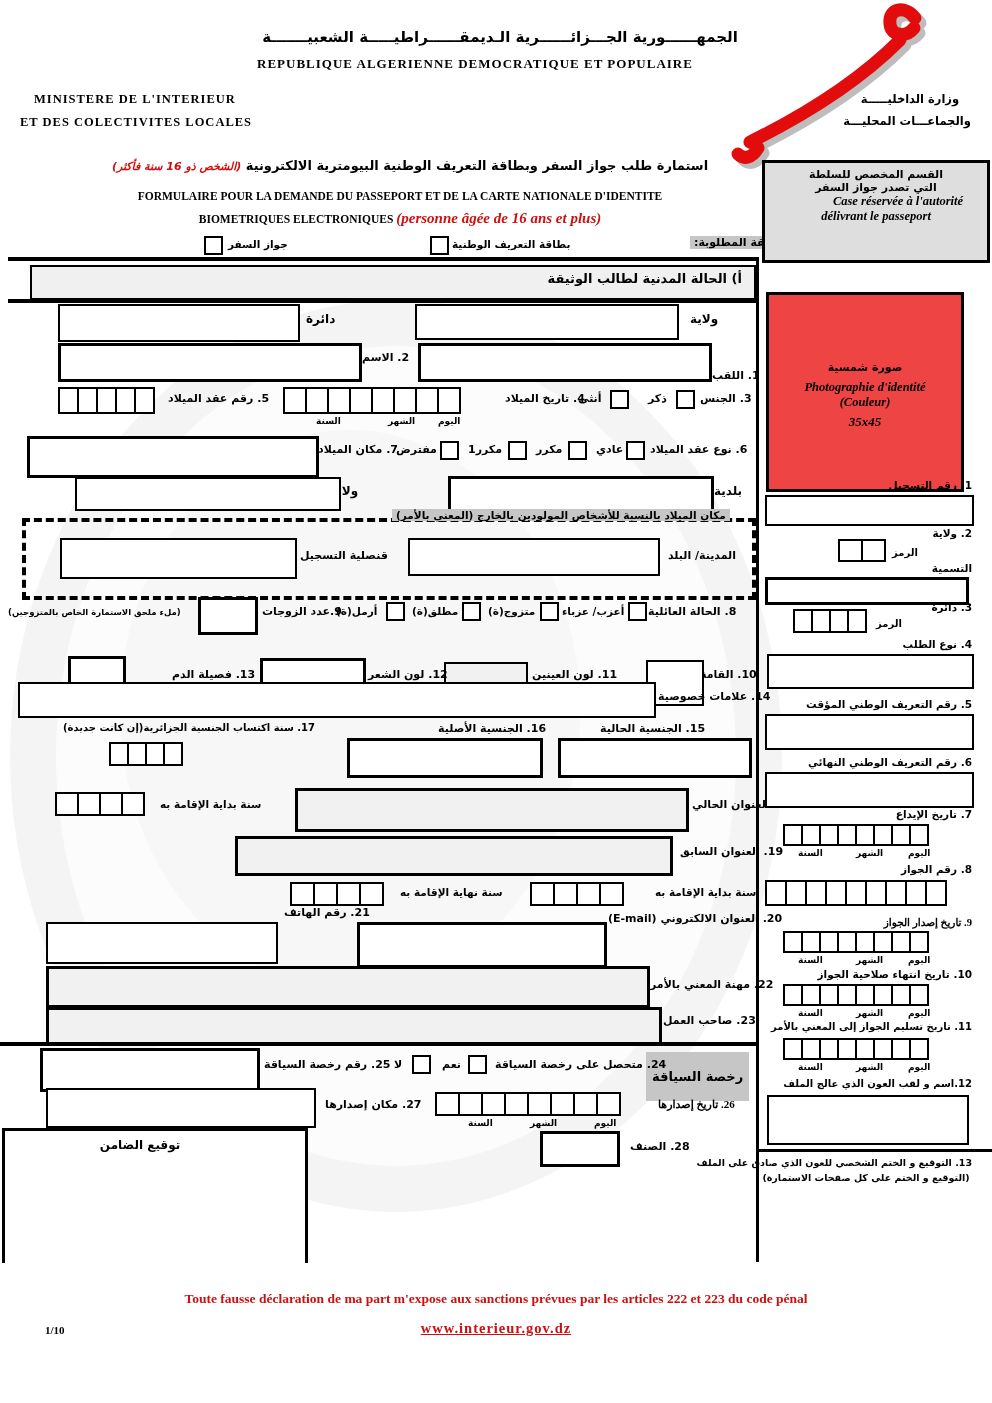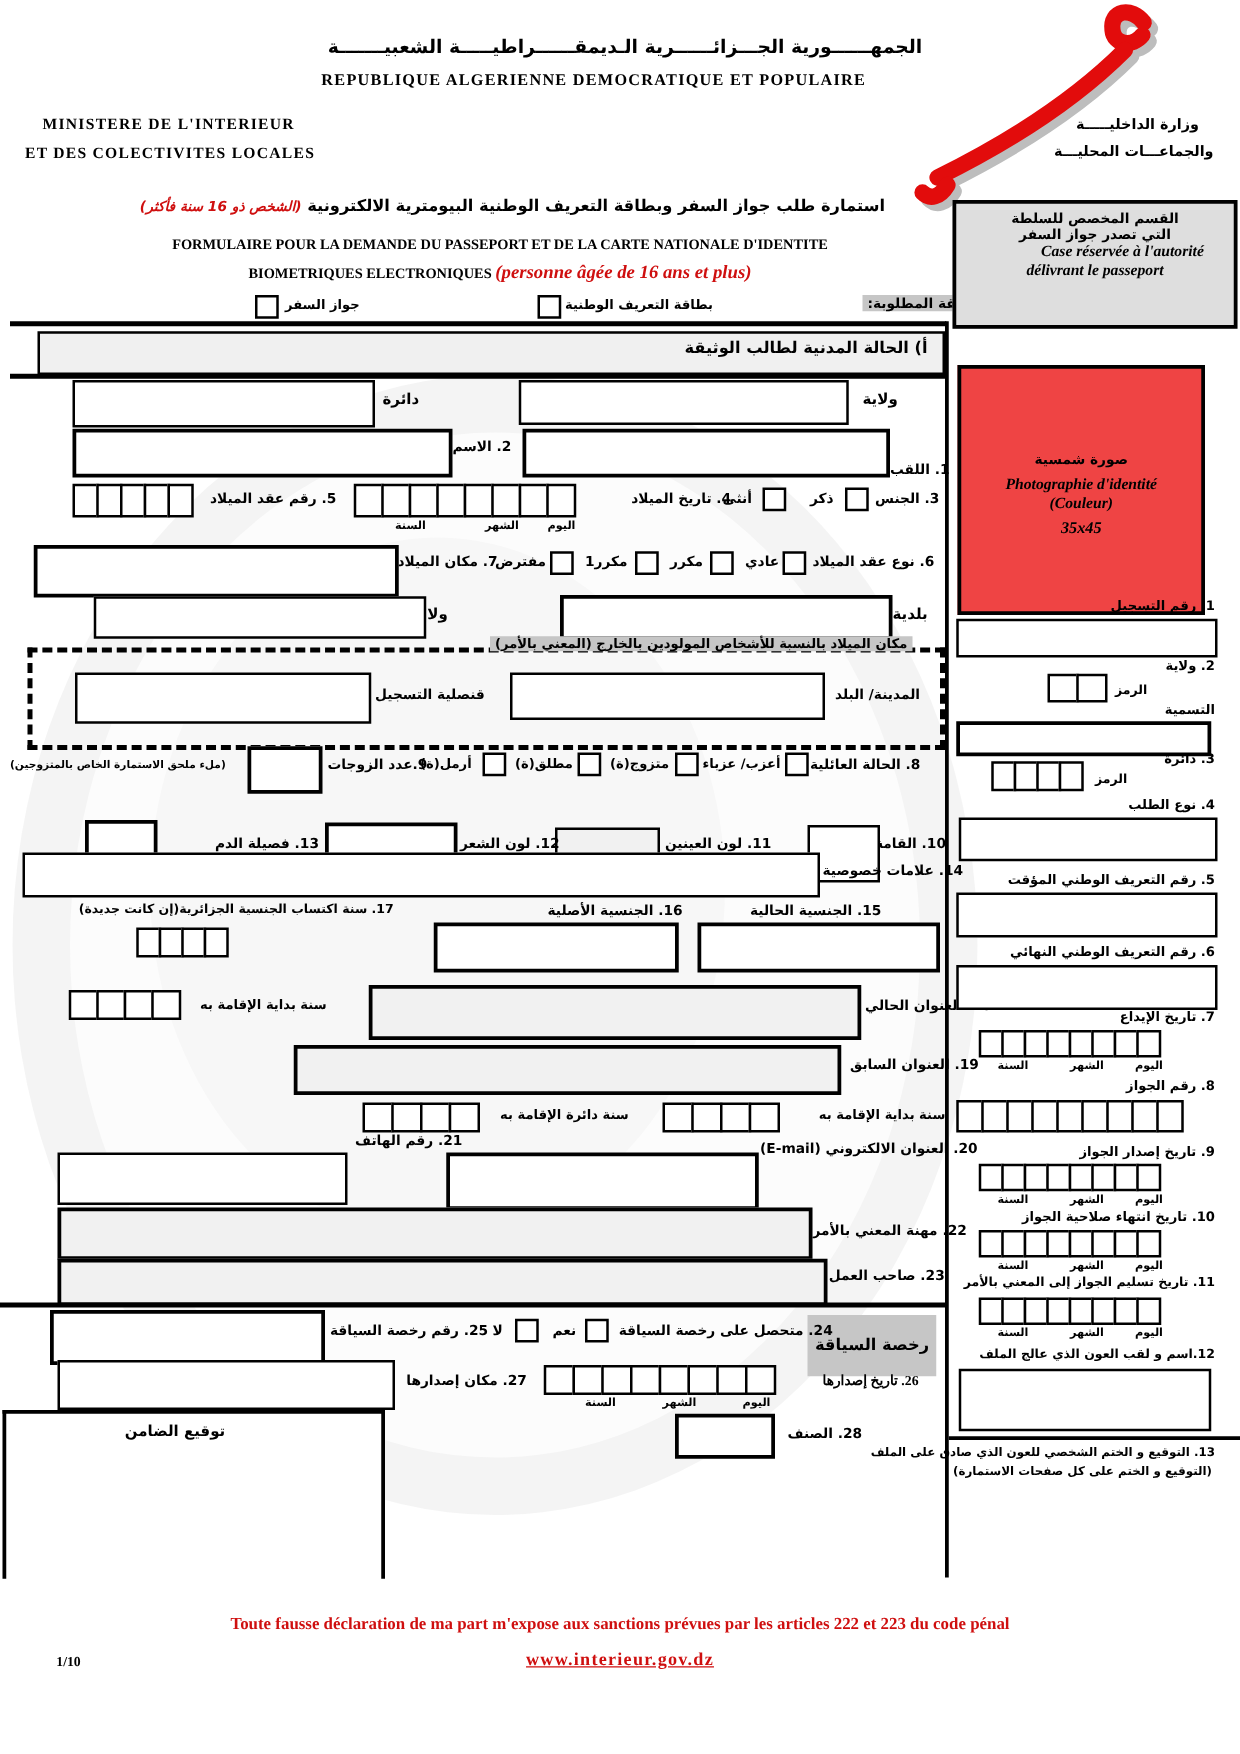--- a/index.html
+++ b/index.html
@@ -189,21 +189,21 @@
   <div class="l" style="left:680px;top:845px;">19. العنوان السابق</div>
   <div class="b b3 gr" style="left:235px;top:836px;width:432px;height:34px;"></div>
 
   <div class="l" style="left:655px;top:886px;font-size:10.5px;">سنة بداية الإقامة به</div>
   <div class="cells" style="left:530px;top:882px;">
       <div class="c" style="width: 25px; height: 24px;"></div>
       <div class="c" style="width: 25px; height: 24px;"></div>
       <div class="c" style="width: 25px; height: 24px;"></div>
       <div class="c" style="width: 25px; height: 24px;"></div>
     </div>
-  <div class="l" style="left:400px;top:886px;font-size:10.5px;">سنة دائرة الإقامة به</div>
+  <div class="l" style="left:400px;top:886px;font-size:10.5px;">سنة نهاية الإقامة به</div>
   <div class="cells" style="left:290px;top:882px;">
       <div class="c" style="width: 25px; height: 24px;"></div>
       <div class="c" style="width: 25px; height: 24px;"></div>
       <div class="c" style="width: 25px; height: 24px;"></div>
       <div class="c" style="width: 25px; height: 24px;"></div>
     </div>
 
   <div class="l" style="left:608px;top:912px;">20. العنوان الالكتروني (E-mail)</div>
   <div class="b b3" style="left:357px;top:922px;width:244px;height:40px;"></div>
   <div class="l" style="left:284px;top:906px;">21. رقم الهاتف</div>
@@ -313,21 +313,21 @@
       <div class="c" style="width: 22px; height: 26px;"></div>
       <div class="c" style="width: 22px; height: 26px;"></div>
       <div class="c" style="width: 22px; height: 26px;"></div>
       <div class="c" style="width: 22px; height: 26px;"></div>
       <div class="c" style="width: 22px; height: 26px;"></div>
       <div class="c" style="width: 22px; height: 26px;"></div>
       <div class="c" style="width: 22px; height: 26px;"></div>
       <div class="c" style="width: 22px; height: 26px;"></div>
     </div>
 
-  <div class="slbl" style="top:916px;">9. تاريخ إصدار الجواز</div>
+  <div class="slbl" style="top:916px;font-family:Liberation Serif, serif;">9. تاريخ إصدار الجواز</div>
   <div class="cells" style="left:783px;top:931px;">
       <div class="c" style="width: 20px; height: 22px;"></div>
       <div class="c" style="width: 20px; height: 22px;"></div>
       <div class="c" style="width: 20px; height: 22px;"></div>
       <div class="c" style="width: 20px; height: 22px;"></div>
       <div class="c" style="width: 20px; height: 22px;"></div>
       <div class="c" style="width: 20px; height: 22px;"></div>
       <div class="c" style="width: 20px; height: 22px;"></div>
       <div class="c" style="width: 20px; height: 22px;"></div>
     </div>

